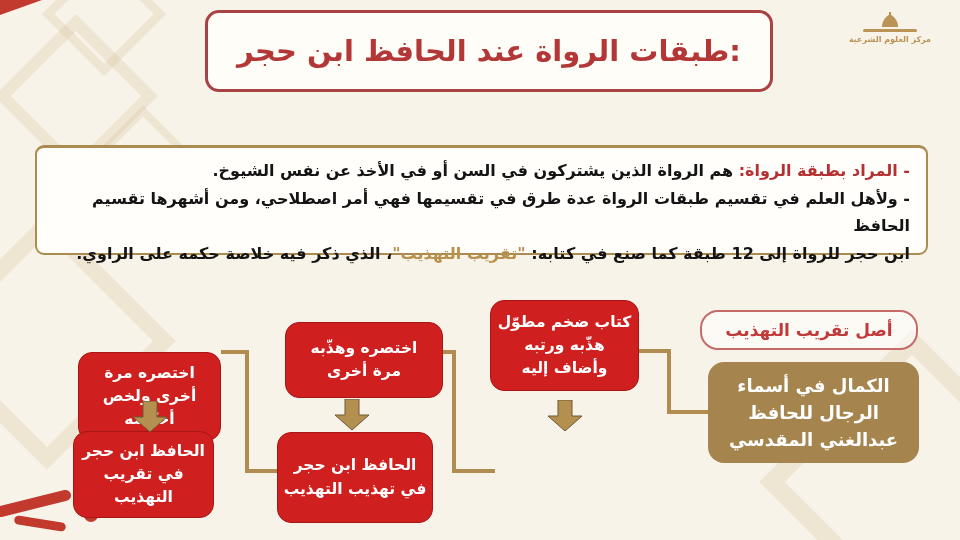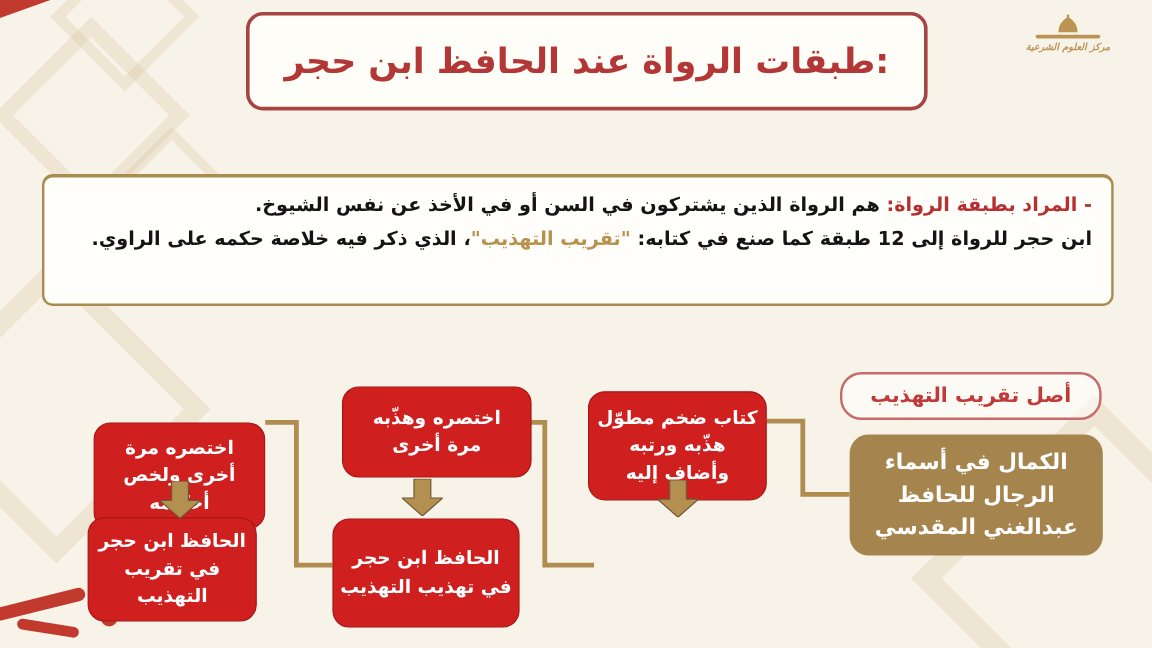--- a/index.html
+++ b/index.html
@@ -23,21 +23,21 @@
   
   .title-box{position:absolute;left:205px;top:10px;width:562px;height:76px;background:#fffdf8;
     border:3px solid #a84343;border-radius:14px;display:flex;align-items:center;justify-content:center;z-index:2;}
   .title-box span{color:#b43737;font-size:29px;font-weight:bold;}
 
   
   .logo{position:absolute;left:840px;top:12px;width:100px;text-align:center;z-index:2;}
   .logo .dome{display:block;margin:0 auto;}
   .logo .name{color:#b5332a;font-size:25px;font-weight:bold;line-height:1.05;}
   .logo .name-bar{width:54px;height:3px;background:#bb9355;margin:2px auto 3px auto;border-radius:2px;}
-  .logo .sub{color:#bb9355;font-size:8px;font-weight:bold;font-style:italic;}
+  .logo .sub{color:#bb9355;font-size:8px;font-weight:bold;}
 
   
   .intro-box{position:absolute;left:35px;top:145px;width:893px;height:110px;background:#fffefb;
     border:2px solid #ab8c50;border-top-width:3px;border-radius:9px;box-sizing:border-box;
     padding:9px 16px 8px 0;z-index:2;direction:rtl;text-align:right;
     color:#141414;font-size:16px;font-weight:bold;line-height:1.72;}
   .intro-box .red{color:#b53030;}
   .intro-box .gold{color:#b8914d;}
 
   
@@ -46,21 +46,21 @@
     display:flex;align-items:center;justify-content:center;z-index:2;
     color:#c03a3a;font-size:17px;font-weight:bold;margin-top:29px;}
 
   
   .connectors{position:absolute;left:0;top:0;z-index:1;}
   .fbox{position:absolute;display:flex;align-items:center;justify-content:center;text-align:center;
     color:#ffffff;font-weight:bold;white-space:pre-line;z-index:2;box-sizing:border-box;direction:rtl;}
   .rbox{background:#d01f1f;border:1px solid #a81515;border-radius:14px;font-size:15.5px;line-height:1.5;}
   .box-l1{left:78px;top:312px;width:143px;height:89px;margin-top:40px;}
   .box-m1{left:285px;top:322px;width:158px;height:76px;}
-  .box-r1{left:490px;top:326px;width:149px;height:91px;}
+  .box-r1{left:490px;top:300px;width:149px;height:91px;}
   .box-l2{left:73px;top:431px;width:141px;height:87px;}
   .box-m2{left:277px;top:432px;width:156px;height:91px;}
   .box-r2{left:495px;top:429px;width:159px;height:92px;}
   .box-origin{left:708px;top:362px;width:211px;height:101px;background:#a5854d;border-radius:16px;
     font-size:18px;line-height:1.5;}
   .arrow{position:absolute;z-index:2;}
   .arrow-1{left:548px;top:400px;}
   .arrow-2{left:335px;top:399px;}
   .arrow-3{left:133px;top:401px;}
 </style>
@@ -94,20 +94,21 @@
     <svg class="dome" width="22" height="15" viewBox="0 0 22 15">
       <rect x="10" y="0" width="2" height="4" fill="#bb9355"></rect>
       <path d="M11 2 C5 6 3 10 3 15 L19 15 C19 10 17 6 11 2 Z" fill="#bb9355"></path>
     </svg>
     <div class="name-bar"></div>
     <div class="sub">مركز العلوم الشرعية</div>
   </div>
 
   <div class="intro-box">
     <div><span class="red">- المراد بطبقة الرواة:</span><span> هم الرواة الذين يشتركون في السن أو في الأخذ عن نفس الشيوخ.</span></div>
+    <div><span>- ولأهل العلم في تقسيم طبقات الرواة عدة طرق في تقسيمها فهي أمر اصطلاحي، ومن أشهرها تقسيم الحافظ</span></div>
     <div><span>ابن حجر للرواة إلى 12 طبقة كما صنع في كتابه: </span><span class="gold">"تقريب التهذيب"</span><span>، الذي ذكر فيه خلاصة حكمه على الراوي.</span></div>
   </div>
 
   <div class="section-label">أصل تقريب التهذيب</div>
 
   <div class="fbox box-origin">الكمال في أسماء
 الرجال للحافظ
 عبدالغني المقدسي</div>
 
   <div class="fbox rbox box-r1">كتاب ضخم مطوّل

